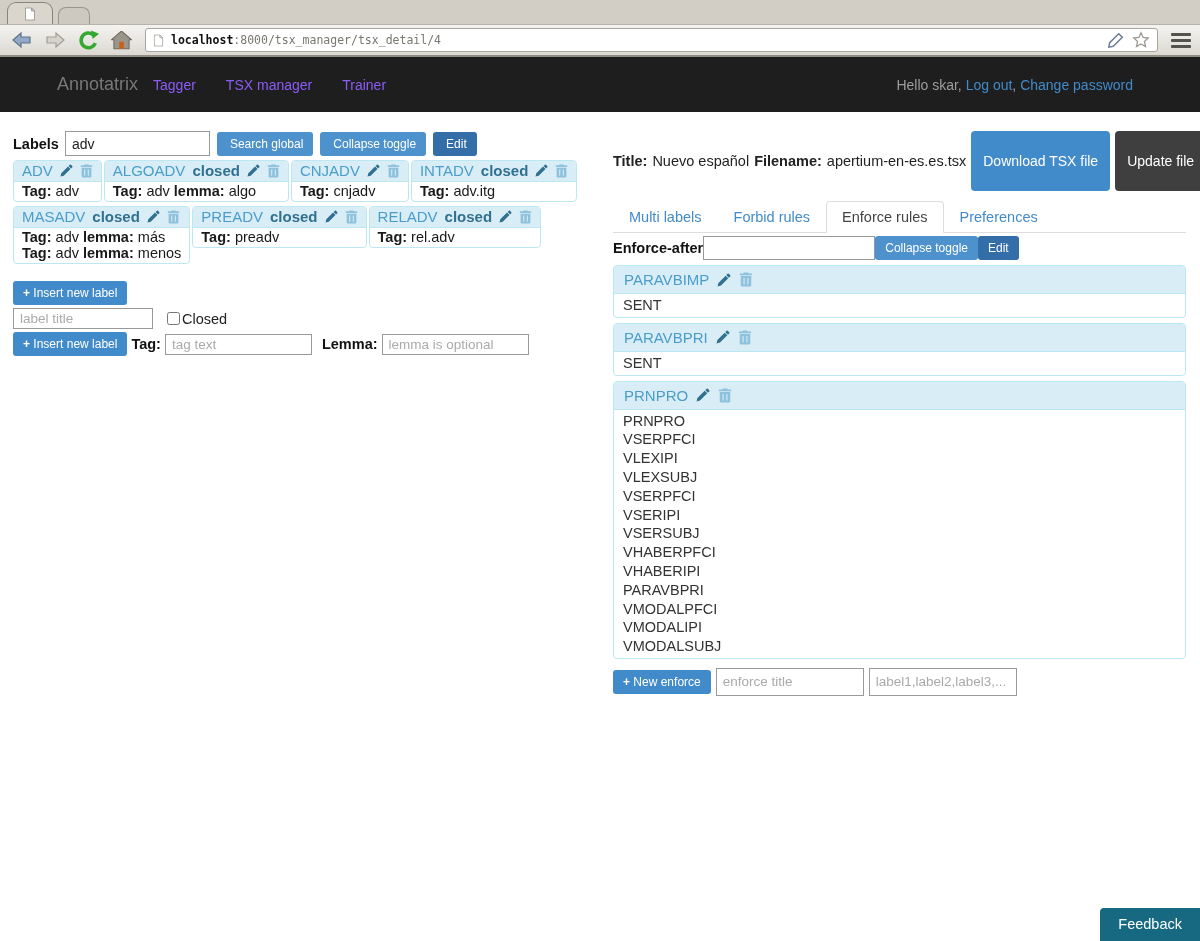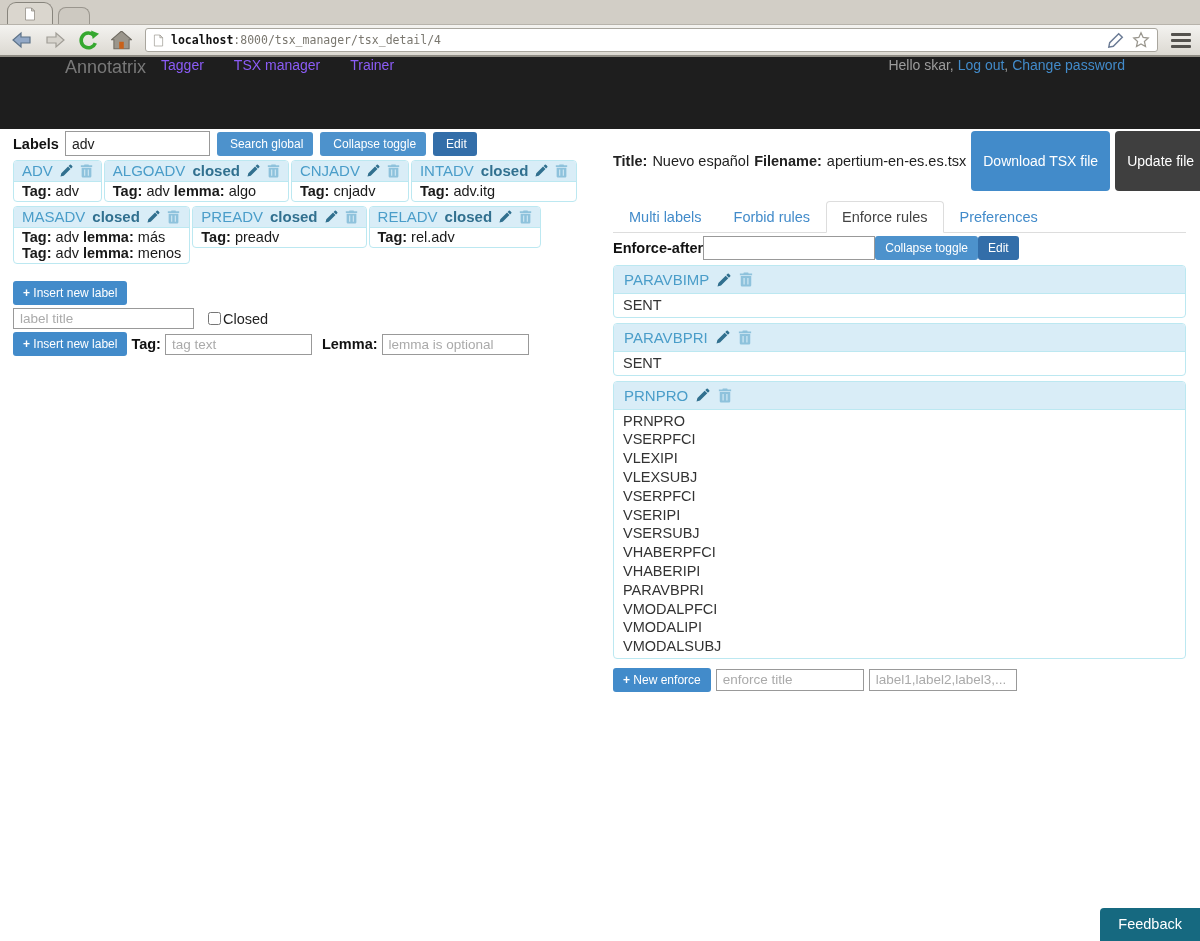--- a/index.html
+++ b/index.html
@@ -34,22 +34,22 @@
   }
   .urltext { font-family:"DejaVu Sans Mono", monospace; font-size:11.5px; white-space:nowrap; }
   .url-host { font-weight:bold; color:#111; }
   .url-rest { color:#7a776f; }
   .url-spacer { flex:1; }
   .menu-btn { width:20px; display:flex; flex-direction:column; gap:3px; margin-left:6px; cursor:pointer; }
   .menu-btn i { display:block; height:3px; background:#54524e; border-radius:1px; }
 
   
   .navbar {
-    height:72px; background:#1e1e1e; display:flex; align-items:flex-start;
-    padding:0 35px; font-size:14px;
+    height:55px; background:#1e1e1e; display:flex; align-items:center;
+    padding:0 27px; font-size:14px;
   }
   .brand { color:#787878; font-size:18px; margin-left:30px; cursor:pointer; }
   .navlink { color:#8b5cf6; padding:0 15px; cursor:pointer; }
   .navlink:first-of-type { margin-left:18px; }
   .nav-right { margin-left:auto; color:#9d9d9d; margin-right:40px; }
   .nav-right a { color:#428bca; text-decoration:none; cursor:pointer; }
 
   
   .btn {
     border:none; color:#fff; font-family:inherit; font-size:12px;
@@ -92,21 +92,21 @@
   .row1 .lcard:nth-child(2){ min-width:163px; }
   .row1 .lcard:nth-child(3){ min-width:102px; }
   .row1 .lcard:nth-child(4){ min-width:146px; }
   .row2 .lcard:nth-child(1){ min-width:162px; }
   .row2 .lcard:nth-child(2){ min-width:152px; }
   .row2 .lcard:nth-child(3){ min-width:148px; }
 
   .insert-row1 { margin-top:17px; }
   .insert-row2 { margin-top:3px; display:flex; align-items:center; }
   .insert-row3 { margin-top:3px; display:flex; align-items:center; gap:4px; }
-  .label-title-input { width:181px; height:21px; }
+  .label-title-input { width:140px; height:21px; }
   .closed-check { margin:0 0 0 14px; }
   .closed-lbl { font-size:14.5px; margin-left:2px; }
   .tag-input { width:147px; height:21px; }
   .lemma-input { width:147px; height:21px; }
   .lemma-b { margin-left:6px; }
 
   
   .tsx-panel { position:absolute; left:613px; top:131px; width:573px; }
   .tsx-head { display:flex; align-items:center; font-size:14.5px; gap:5px; white-space:nowrap; }
   .tsx-head .btn-download { margin-left:auto; }
@@ -123,21 +123,21 @@
 
   .ecard { border:1px solid #bce8f1; border-radius:4px; background:#fff; overflow:hidden; margin-top:5px; }
   .ecard-h {
     background:#d9edf7; padding:5px 10px; font-size:15px; color:#4a9dc9;
     display:flex; align-items:center; gap:8px;
   }
   .ecard-b { border-top:1px solid #bce8f1; padding:2px 9px; font-size:14.5px; color:#333; }
   .ecard-b div { line-height:18.8px; }
 
   .new-enforce-row { display:flex; align-items:center; gap:5px; margin-top:9px; }
-  .new-enforce-row input { width:148px; height:22px; }
+  .new-enforce-row input { width:148px; height:28px; }
 
   
   .feedback {
     position:absolute; right:0; bottom:0; background:#166980; color:#fff;
     font-size:14.5px; padding:8px 18px 9px 18px; border-radius:4px 0 0 0; cursor:pointer;
   }
 </style>
 </head>
 <body>
 

